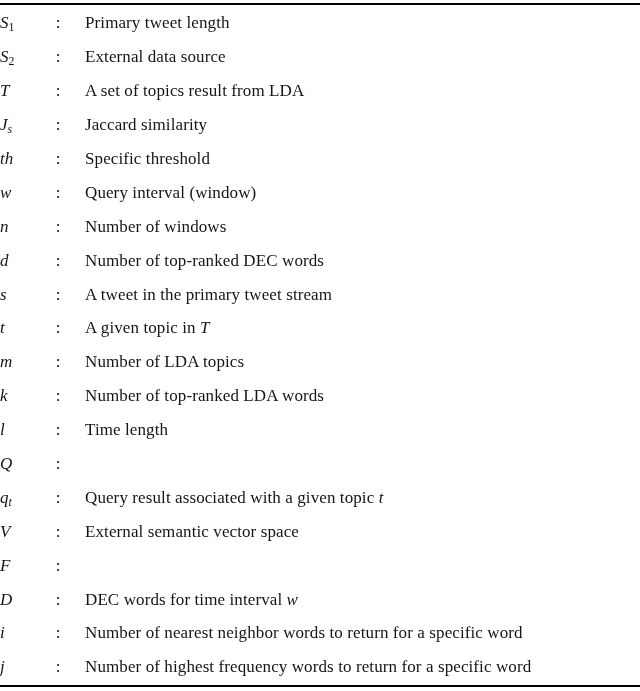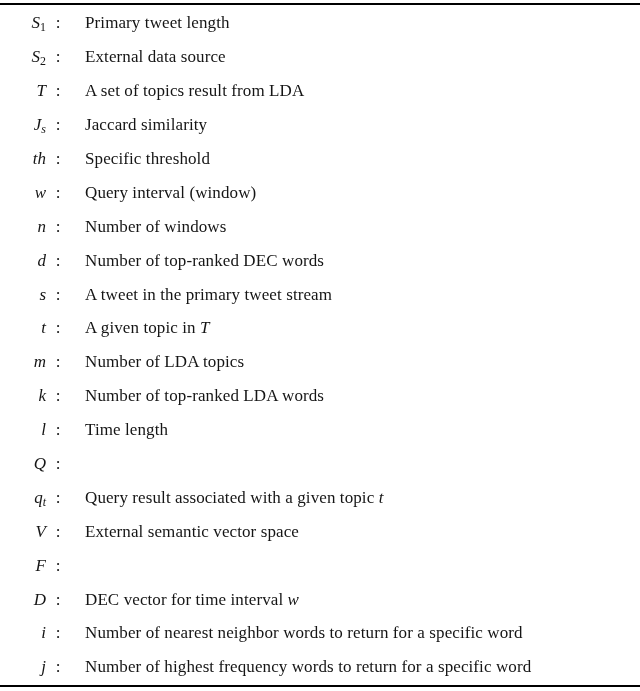--- a/index.html
+++ b/index.html
@@ -31,21 +31,21 @@
   }
   .row {
     display: flex;
     align-items: center;
     height: 33.9px;
     font-size: 17px;
     line-height: 1;
   }
   .sym {
     width: 46px;
-    text-align: right;
+    text-align: left;
     white-space: nowrap;
   }
   .colon {
     width: 24px;
     text-align: center;
   }
   .desc {
     padding-left: 15px;
     white-space: nowrap;
     letter-spacing: 0.1px;
@@ -146,21 +146,21 @@
         <div class="colon">:</div>
         <div class="desc"><span>External semantic vector space</span></div>
       </div>
       <div class="row">
         <div class="sym"><span class="it">F</span></div>
         <div class="colon">:</div>
       </div>
       <div class="row">
         <div class="sym"><span class="it">D</span></div>
         <div class="colon">:</div>
-        <div class="desc"><span>DEC vector for time interval </span><span class="it">w</span></div>
+        <div class="desc"><span>DEC words for time interval </span><span class="it">w</span></div>
       </div>
       <div class="row">
         <div class="sym"><span class="it">i</span></div>
         <div class="colon">:</div>
         <div class="desc"><span>Number of nearest neighbor words to return for a specific word</span></div>
       </div>
       <div class="row">
         <div class="sym"><span class="it">j</span></div>
         <div class="colon">:</div>
         <div class="desc"><span>Number of highest frequency words to return for a specific word</span></div>

